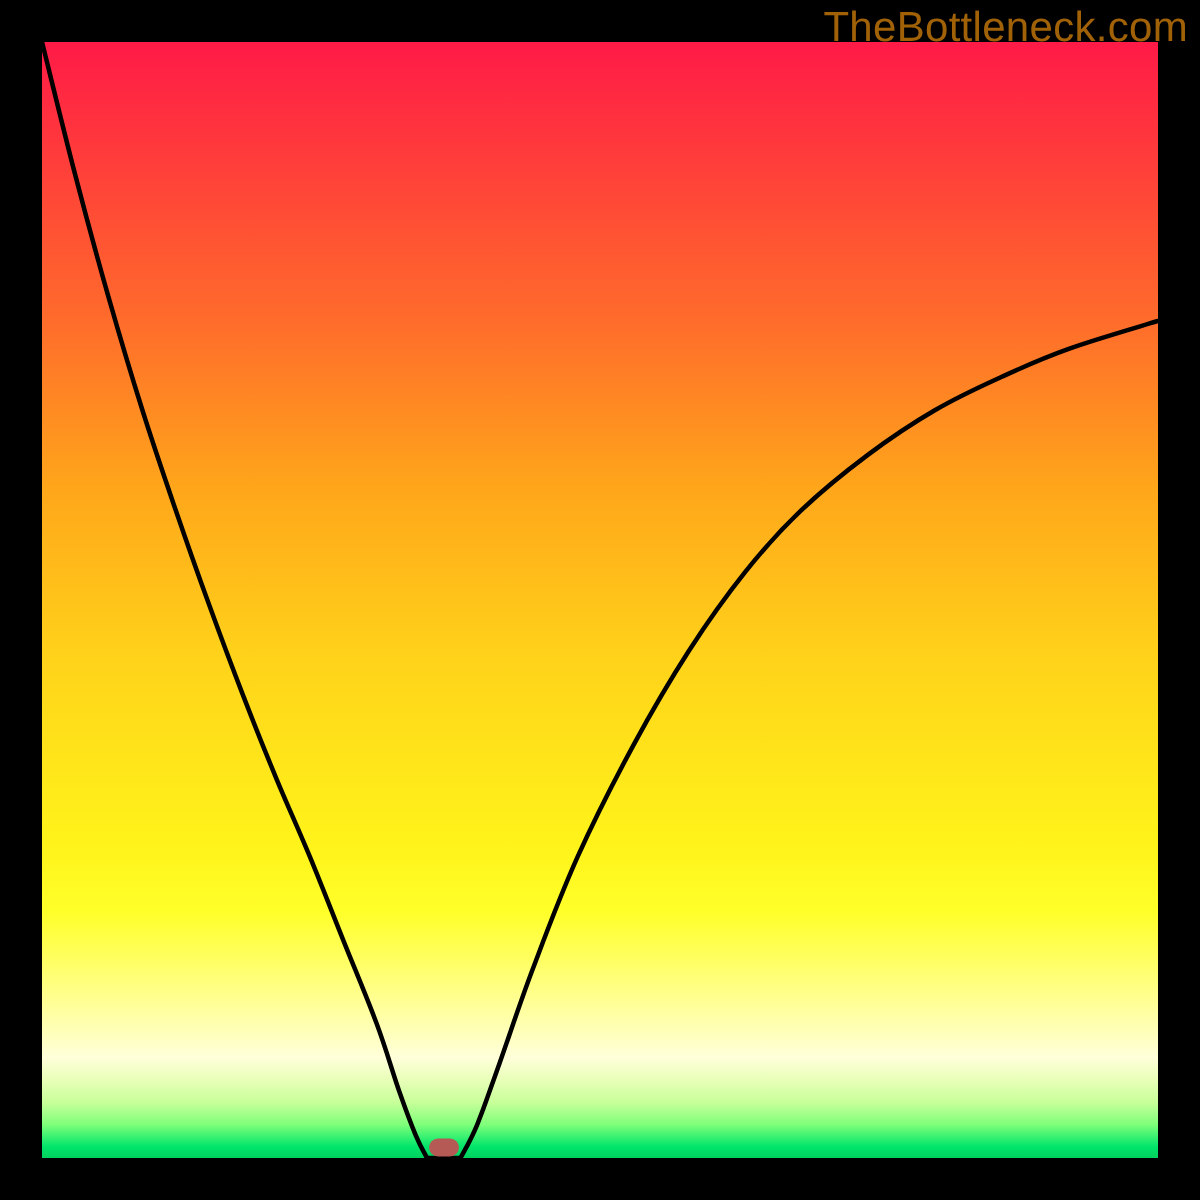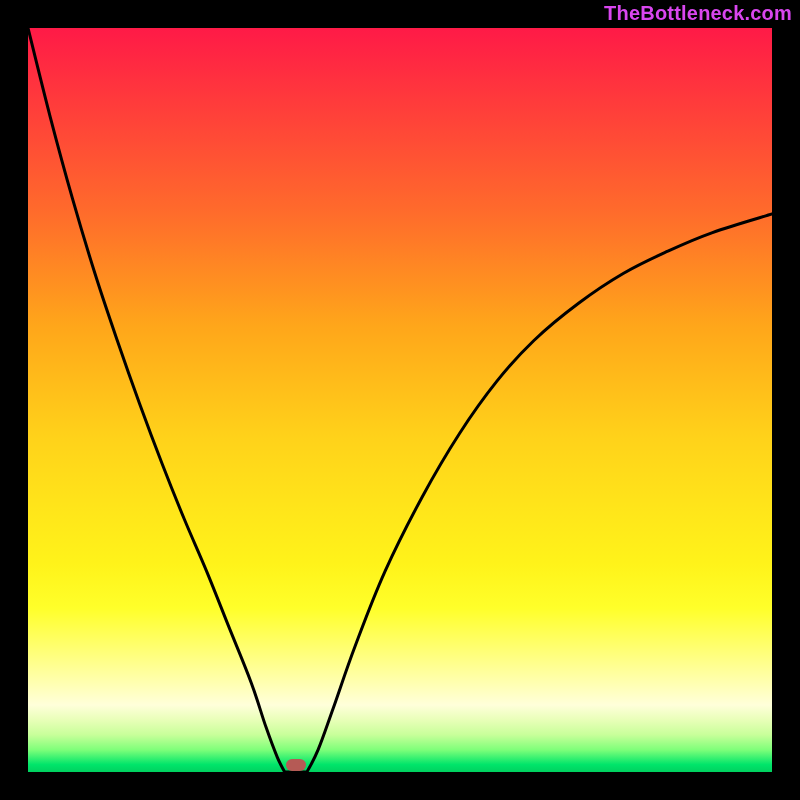--- a/index.html
+++ b/index.html
@@ -42,23 +42,23 @@
       #c8ff9a 95%,
       #7fff7a 97%,
       #00e56a 99%,
       #00d15f 100%
     );
   }
   .watermark {
     position: absolute;
     top: 2px;
     right: 8px;
-    color: #d946ef;
-    font-size: 20px;
-    font-weight: 700;
+    color: #a16207;
+    font-size: 28px;
+    font-weight: 400;
     letter-spacing: 0.2px;
     user-select: none;
   }
   .curve-svg {
     position: absolute;
     left: 28px;
     top: 28px;
     width: 744px;
     height: 744px;
   }

